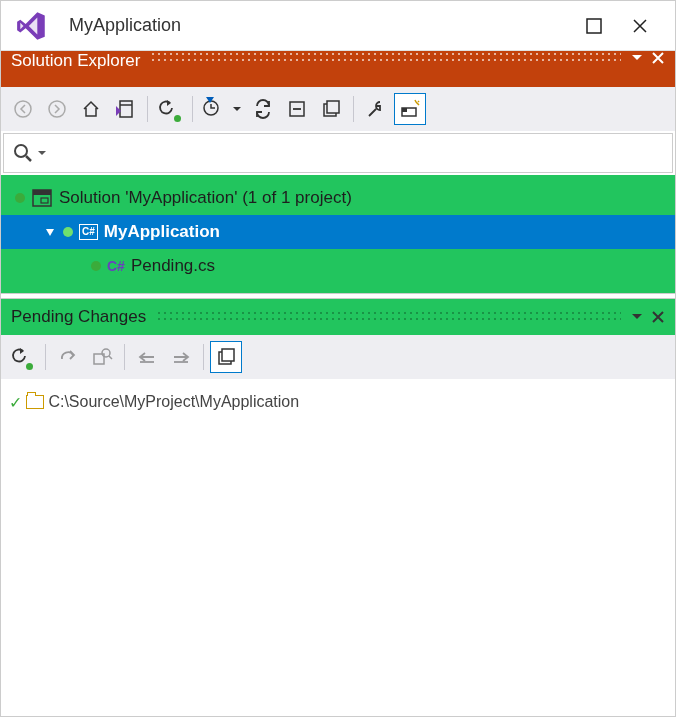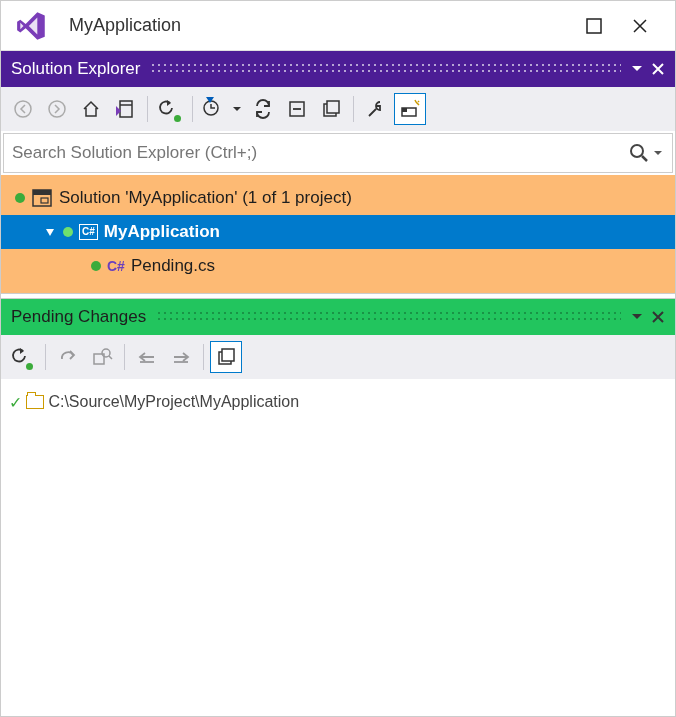--- a/index.html
+++ b/index.html
@@ -6,21 +6,21 @@
   body { font-family: "Segoe UI", Arial, sans-serif; font-size: 15px; color: #1e1e1e; background: #fff; width: 676px; height: 717px; border: 1px solid #ccc; display: flex; flex-direction: column; }
   
   
   .titlebar { height: 50px; display: flex; align-items: center; padding: 0 8px; border-bottom: 1px solid #e0e0e0; }
   .vs-logo { width: 34px; height: 34px; margin-right: 20px; margin-left: 6px; }
   .titlebar .title { font-size: 18px; color: #333; flex: 1; }
   .win-controls { display: flex; gap: 28px; margin-right: 18px; }
   .win-btn { width: 18px; height: 18px; display: flex; align-items: center; justify-content: center; color: #222; }
   
   
-  .panel-header { background: #4c1d95; color: #fff; height: 36px; display: flex; align-items: center; padding: 0 10px; font-size: 17px; }
+  .panel-header { background: #c2410c; color: #fff; height: 36px; display: flex; align-items: flex-start; padding: 0 10px; font-size: 17px; }
   .panel-header .ptitle { white-space: nowrap; }
   .panel-header .grip { flex: 1; height: 14px; margin: 0 10px; background:
     radial-gradient(circle, rgba(255,255,255,0.6) 1px, transparent 1px) 0 0/6px 6px; }
   .panel-header .pctrl { display: flex; gap: 8px; align-items: center; }
   .panel-header-sub { background: #22c55e; color: #1e1e1e; height: 36px; display: flex; align-items: center; padding: 0 10px; font-size: 17px; }
   .panel-header-sub .grip { flex: 1; height: 14px; margin: 0 10px; background:
     radial-gradient(circle, rgba(0,0,0,0.25) 1px, transparent 1px) 0 0/6px 6px; }
   .panel-header-sub .pctrl { display: flex; gap: 8px; align-items: center; }
 
   
@@ -30,21 +30,21 @@
   .tbtn.dropdown { width: 46px; }
   .tsep { width: 1px; height: 26px; background: #c7c7cf; margin: 0 4px; }
   .drop-caret { margin-left: 2px; }
 
   
   .search-row { height: 40px; border: 1px solid #ccc; margin: 2px; display: flex; align-items: center; padding: 0 8px; background: #fff; }
   .search-row input { border: none; outline: none; flex: 1; font-size: 17px; color: #555; font-family: inherit; }
   .search-row input::placeholder { color: #767676; }
 
   
-  .tree { background: #fdba74; padding: 6px 0 10px 0; font-size: 17px; }
+  .tree { background: #22c55e; padding: 6px 0 10px 0; font-size: 17px; }
   .tree-row { height: 34px; display: flex; align-items: center; padding-left: 8px; gap: 6px; }
   .tree-row.selected { background: #007acc; color: #fff; }
   .tree-row .indent0 { width: 0; }
   .tree-row .indent1 { width: 28px; }
   .tree-row .indent2 { width: 56px; }
   .expander { width: 14px; display: inline-flex; justify-content: center; }
   .bold { font-weight: 600; }
   .node-icon { display: inline-flex; align-items: center; }
   .cs-badge { border: 1.5px solid currentColor; font-size: 10px; font-weight: 600; padding: 0 2px; line-height: 14px; }
   .cs-badge.white { border-color: #fff; color: #fff; }
@@ -179,21 +179,20 @@
   <span class="tbtn sel">
     <svg width="22" height="22">
         <rect x="3" y="10" width="14" height="8" fill="none" stroke="#333" stroke-width="1.5"></rect>
         <rect x="3" y="10" width="5" height="4" fill="#333"></rect>
         <path d="M17 4 L20 7 M19 3 L20 4 M16 2 L17 4" stroke="#cc9a00" stroke-width="1.5"></path>
       </svg>
   </span>
 </div>
 
 <div class="search-row">
-  <input type="text" placeholder="Search Solution Explorer (Ctrl+;)" style="">
   <span>
       <svg width="22" height="22">
         <circle cx="9" cy="9" r="6" fill="none" stroke="#444" stroke-width="2"></circle>
         <path d="M14 14 L19 19" stroke="#444" stroke-width="2.5"></path>
       </svg>
     </span>
   <svg class="drop-caret" width="12" height="12">
       <path d="M2 4 L6 8 L10 4 Z" fill="#555"></path>
     </svg>
 </div>

